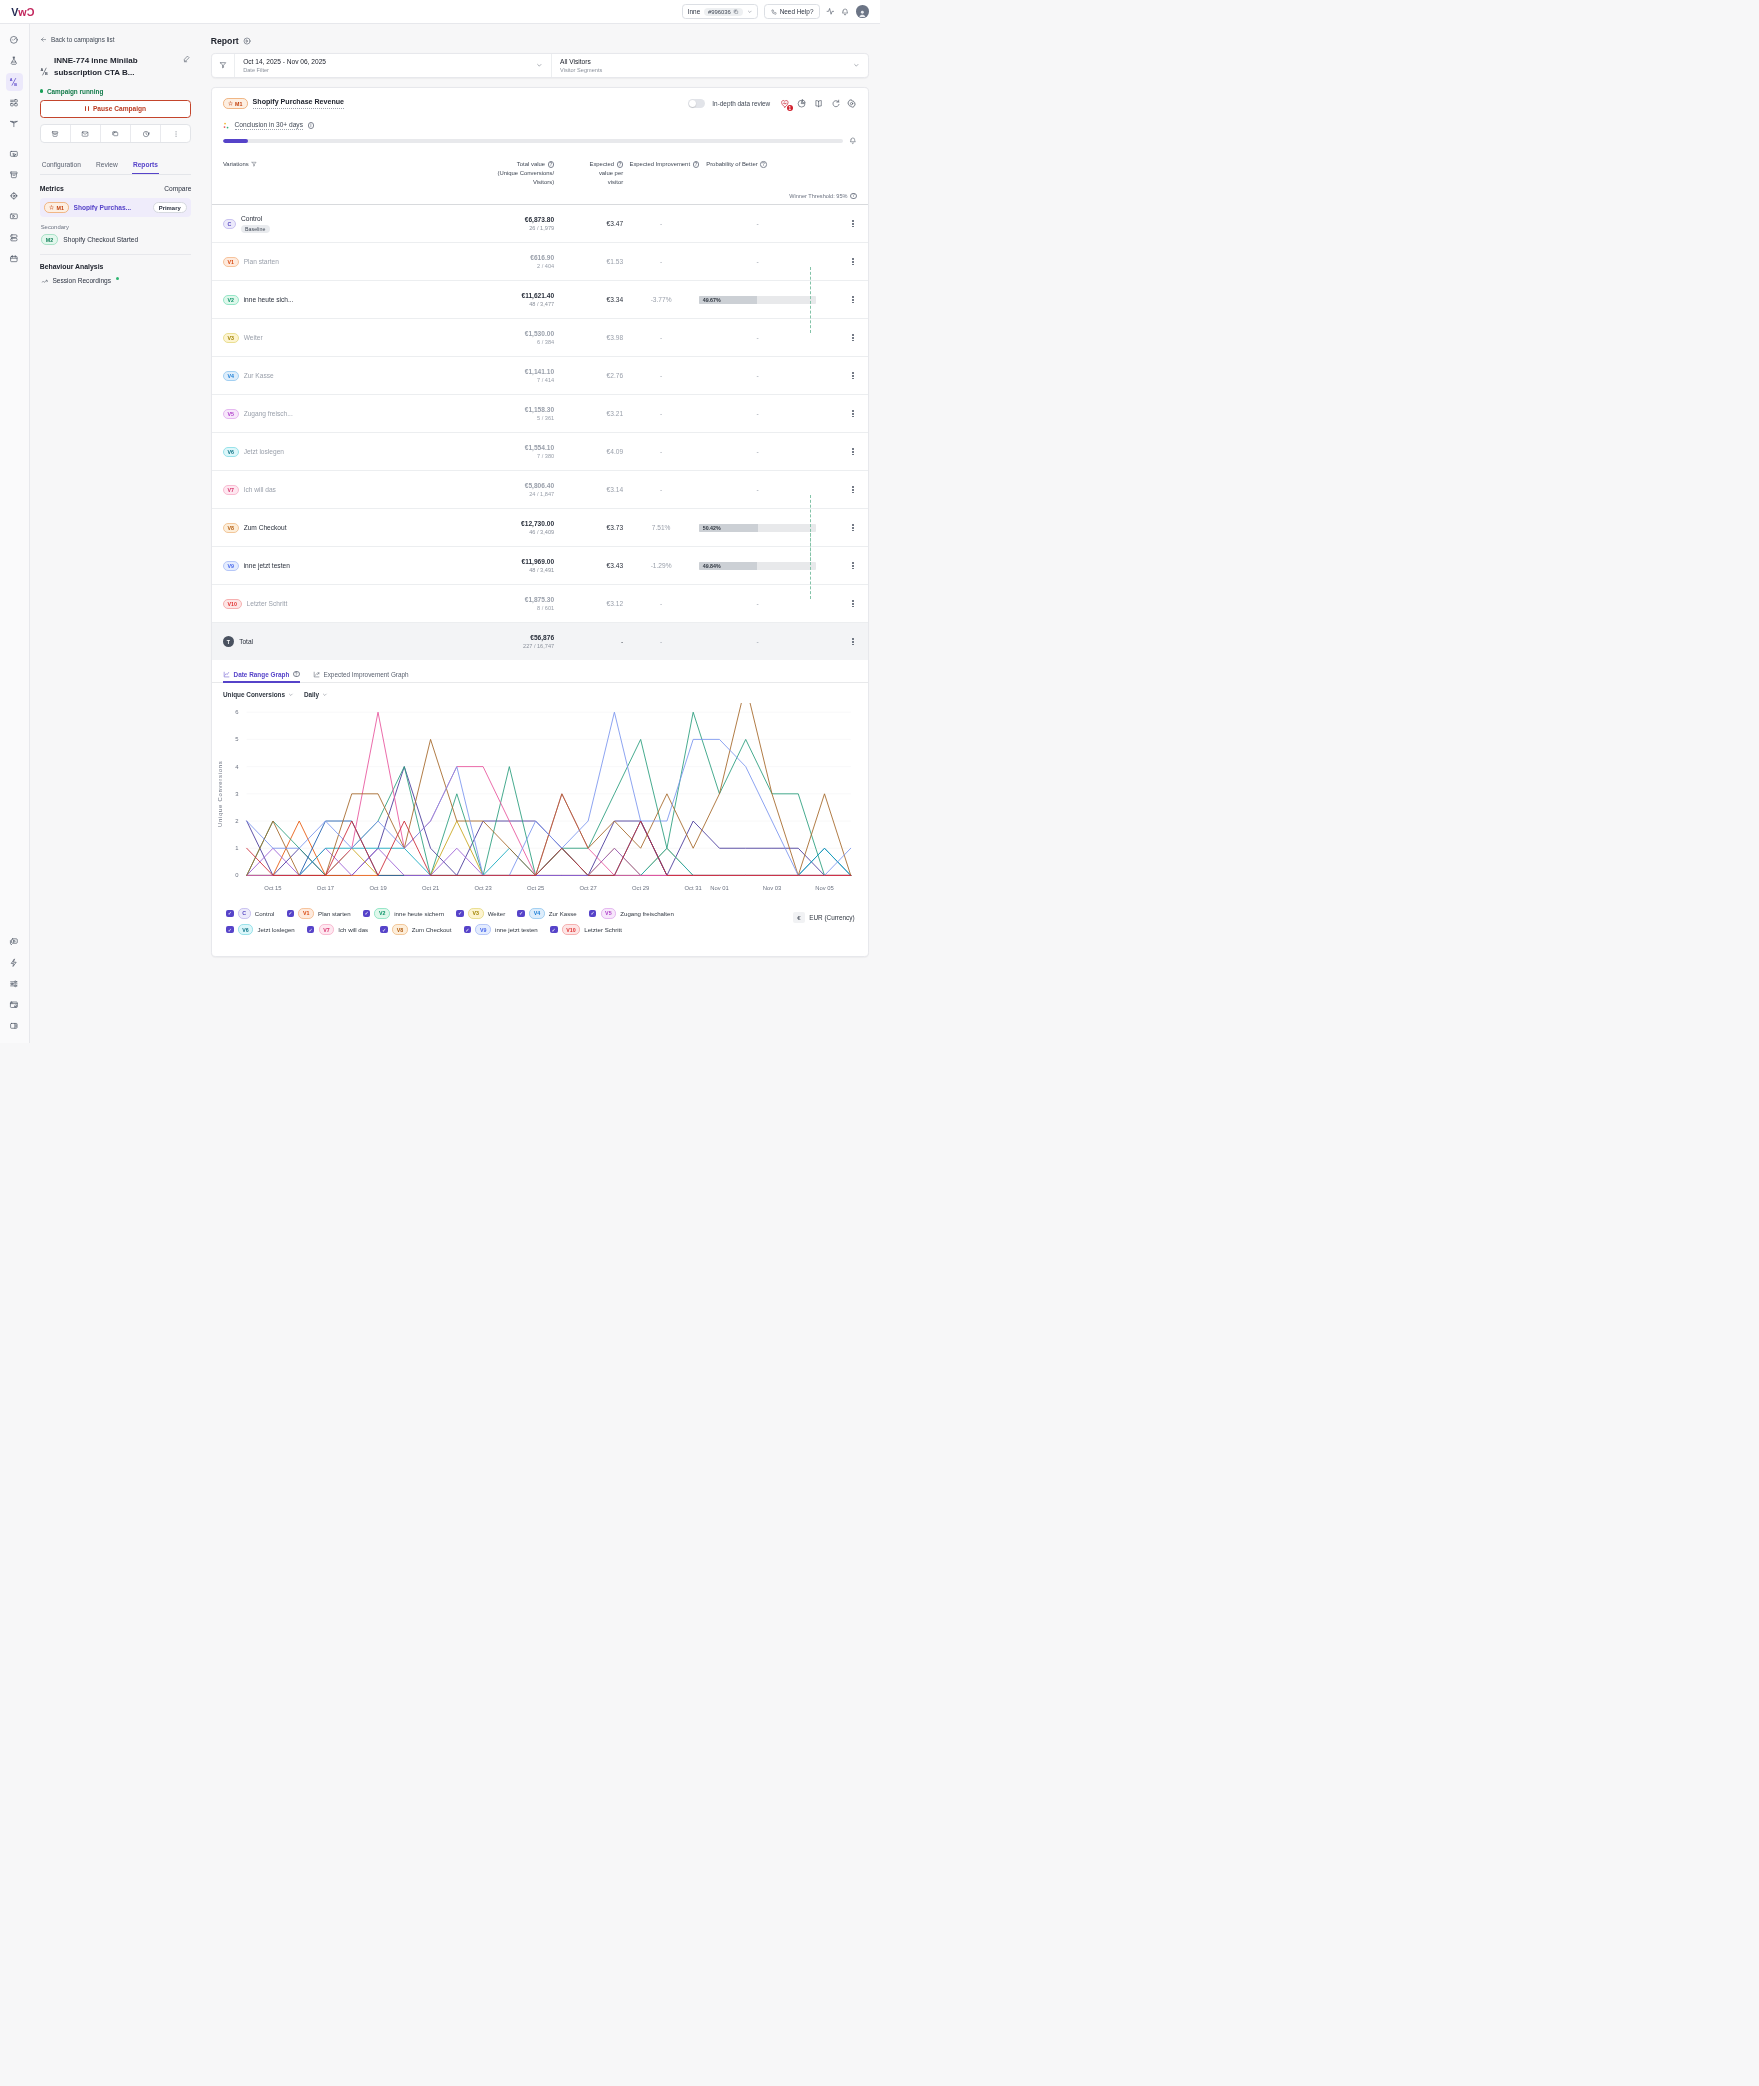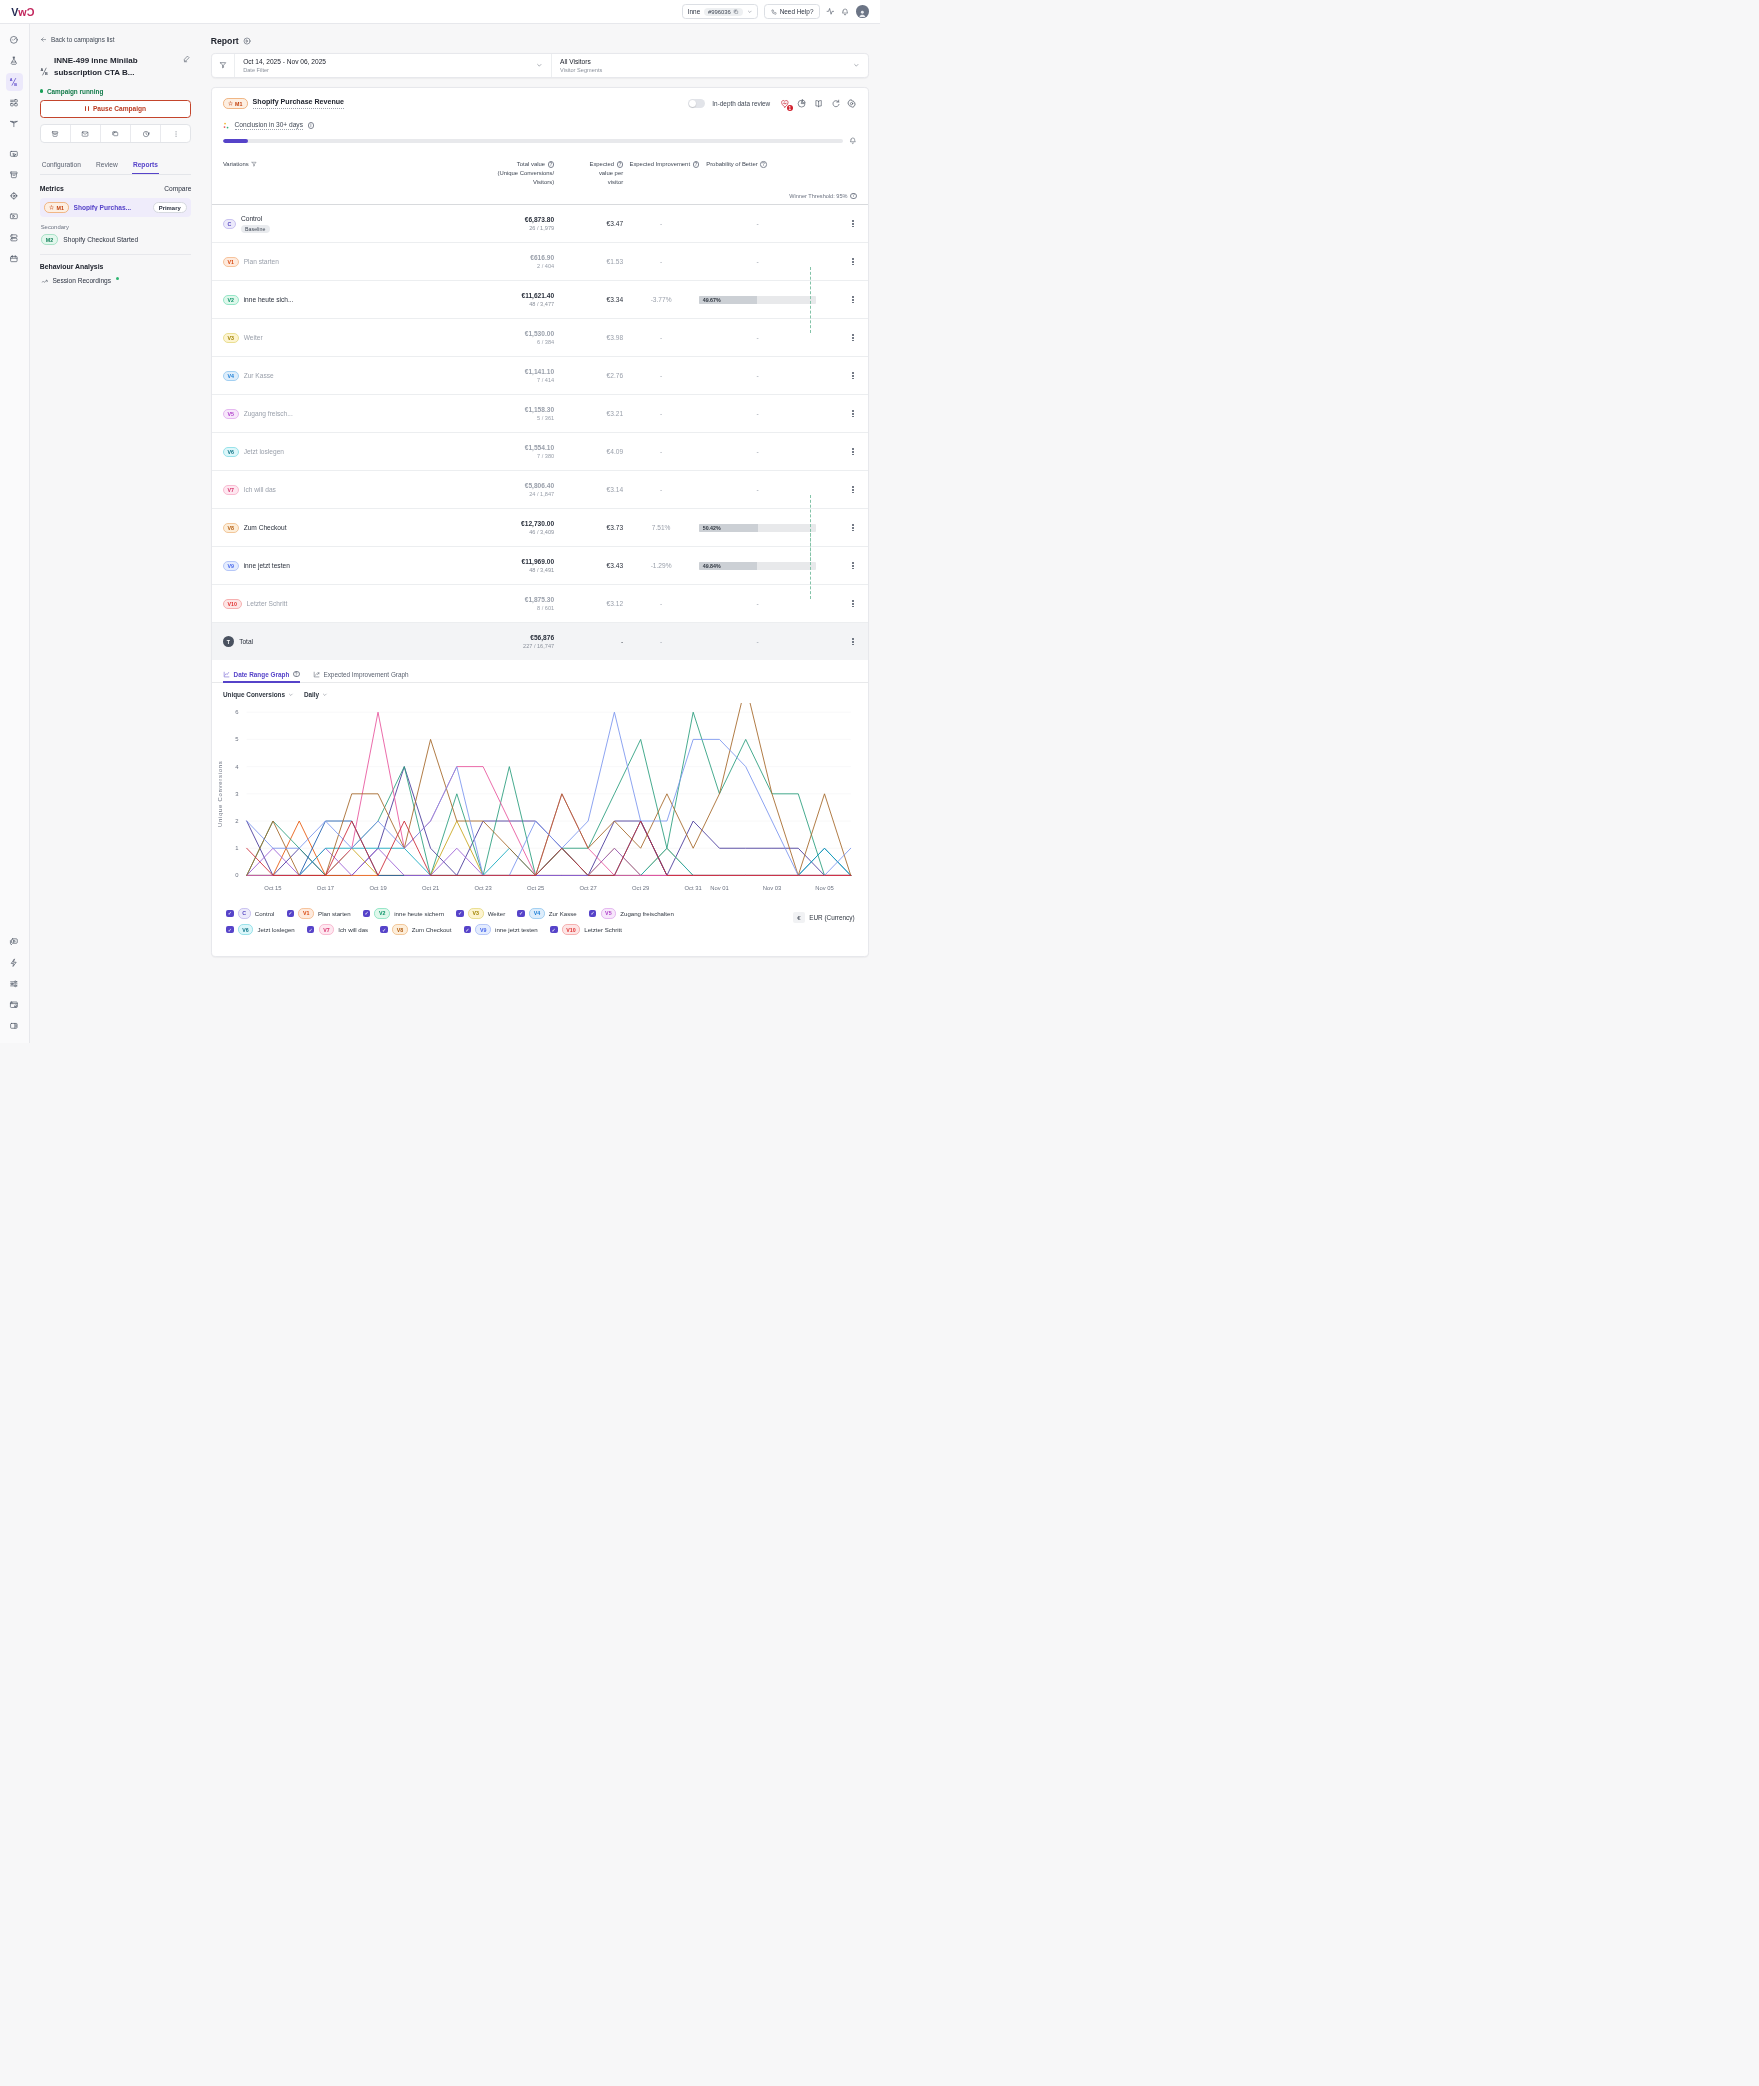--- a/index.html
+++ b/index.html
@@ -323,21 +323,21 @@
           <path d="M19 12H5M11 6l-6 6 6 6"></path>
         </svg>
       <span>Back to campaigns list</span>
     </div>
     <div class="camp-head">
       <svg class="ic camp-ab-ic" width="9.2" height="9.2" viewBox="0 0 24 24" style="stroke:#3f4754;">
         <text x="1" y="10" font-size="10" font-weight="bold" stroke="none" fill="#3f4754">A</text>
         <line x1="16" y1="3" x2="7" y2="21"></line>
         <text x="13" y="22" font-size="10" font-weight="bold" stroke="none" fill="#3f4754">B</text>
       </svg>
-      <div class="camp-title">INNE-499 inne Minilab subscription CTA B...</div>
+      <div class="camp-title">INNE-774 inne Minilab subscription CTA B...</div>
       <svg class="ic edit-btn" width="8.1" height="8.1" viewBox="0 0 24 24">
           <path d="M4 20h7"></path>
           <path d="M14 4l4 4L8 18H4v-4z"></path>
         </svg>
     </div>
     <div class="camp-status">
       <span class="dot-green"></span>
       <span>Campaign running</span>
     </div>
     <button class="pause-btn">

